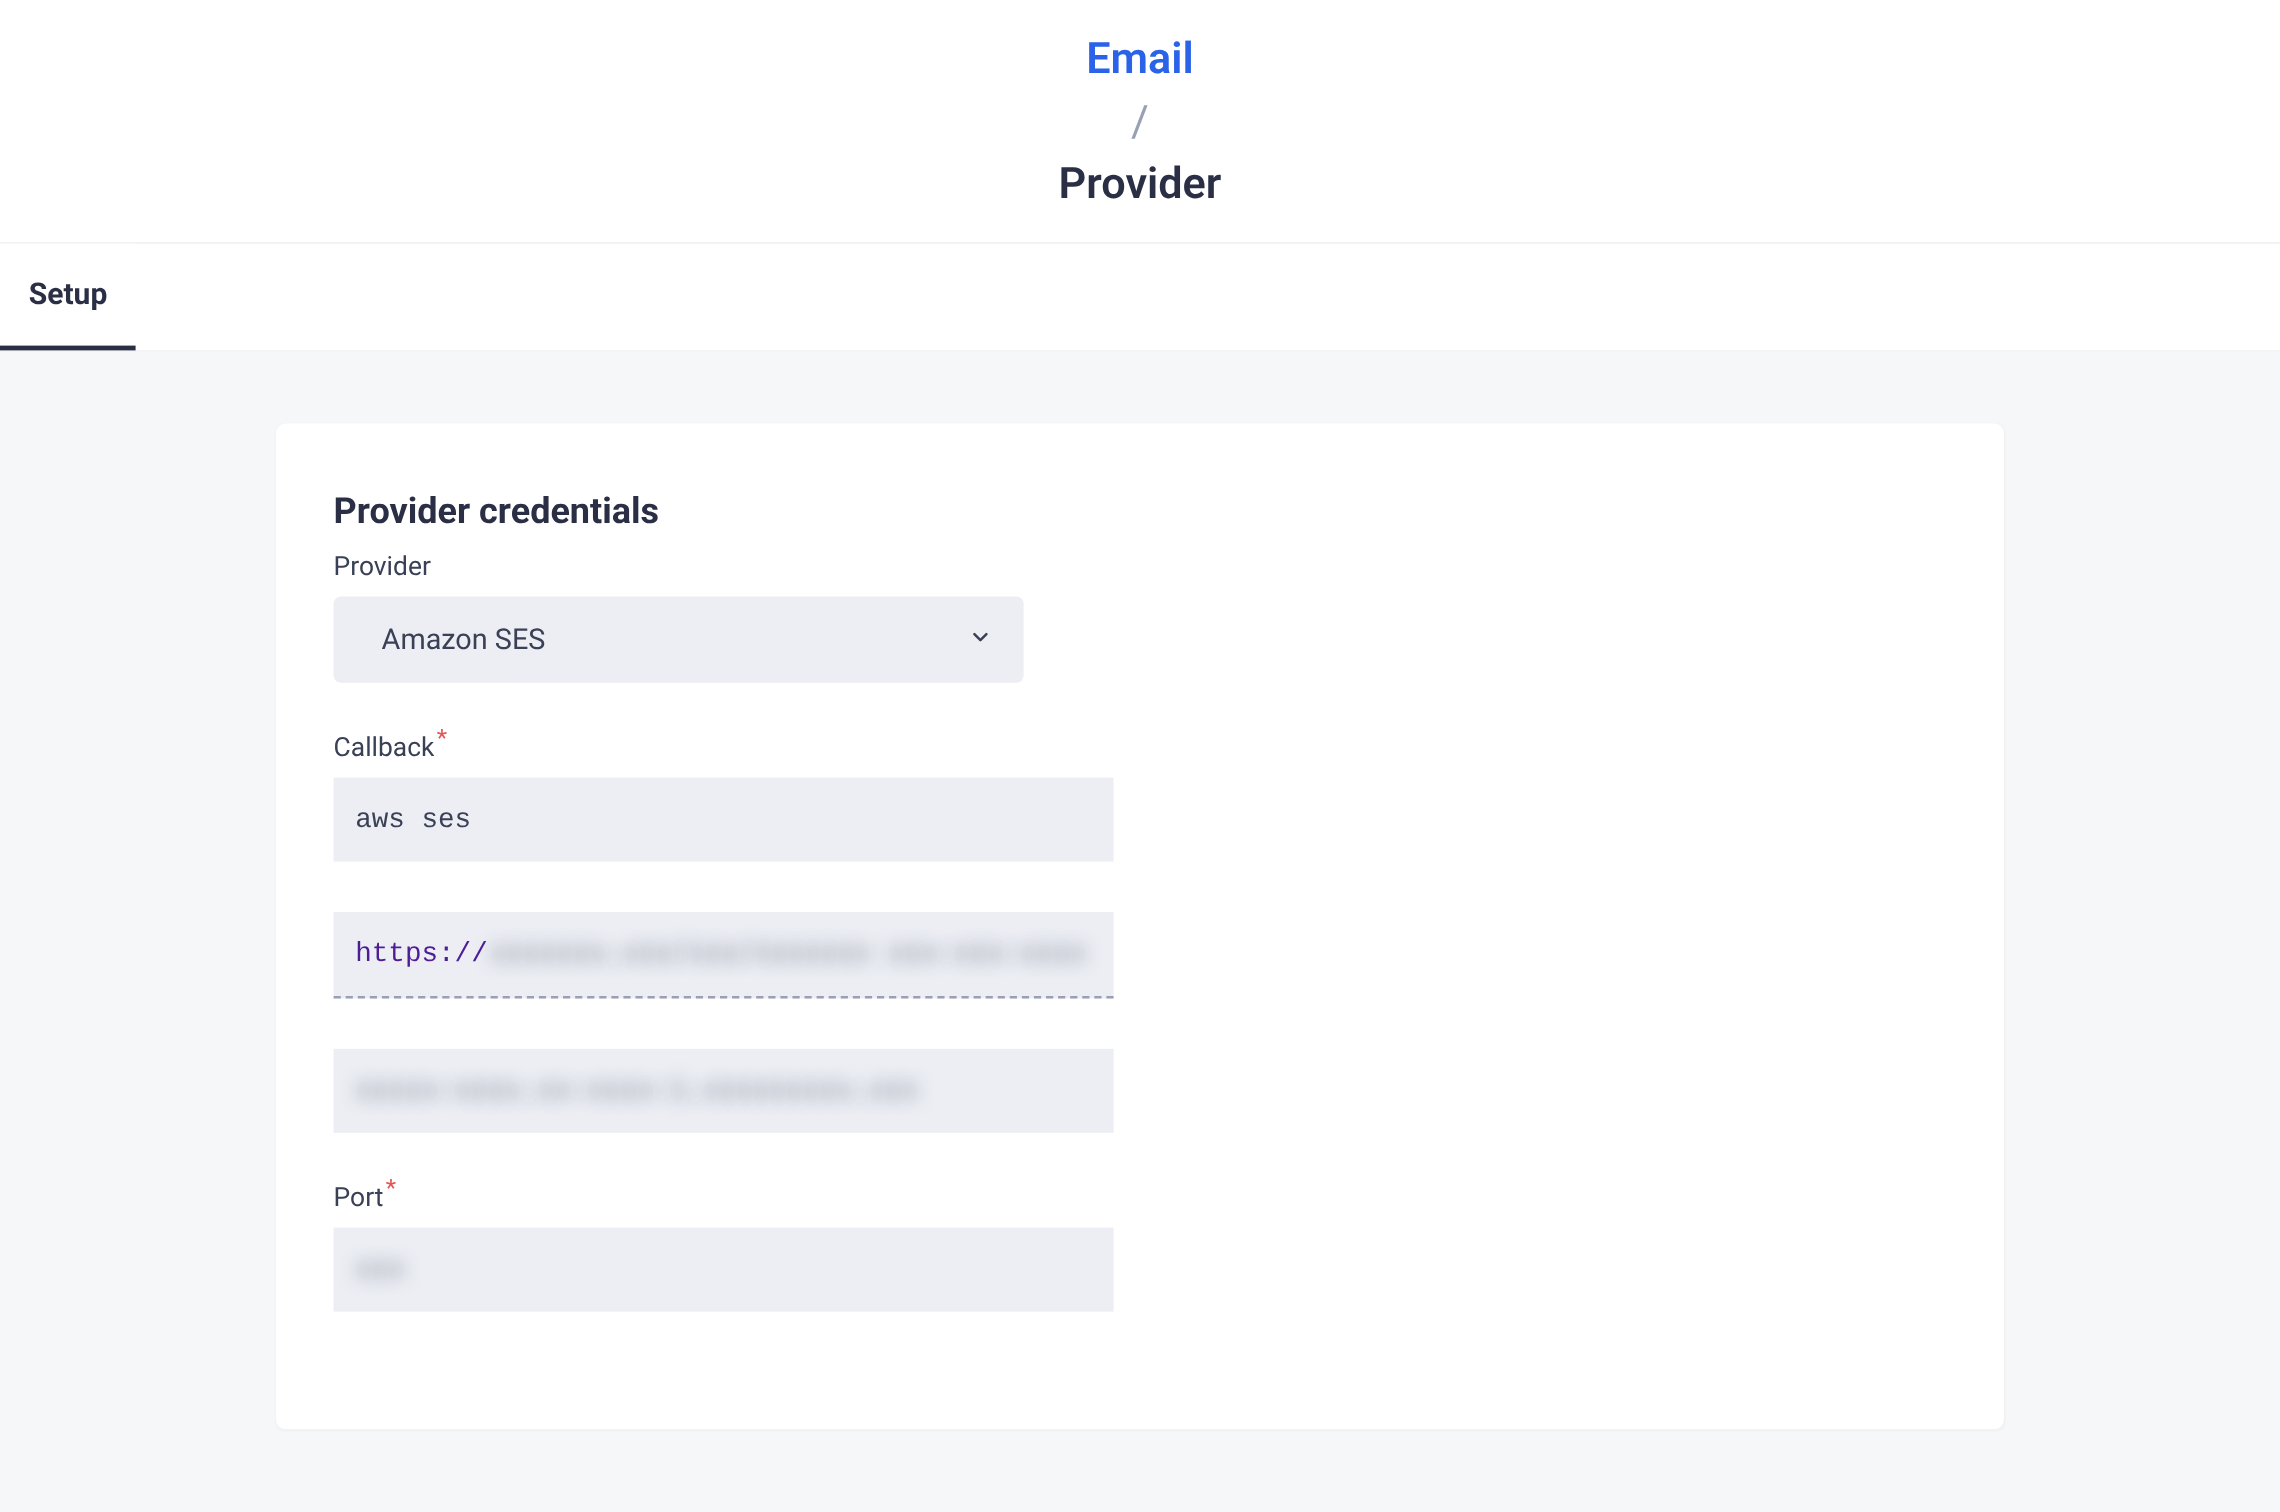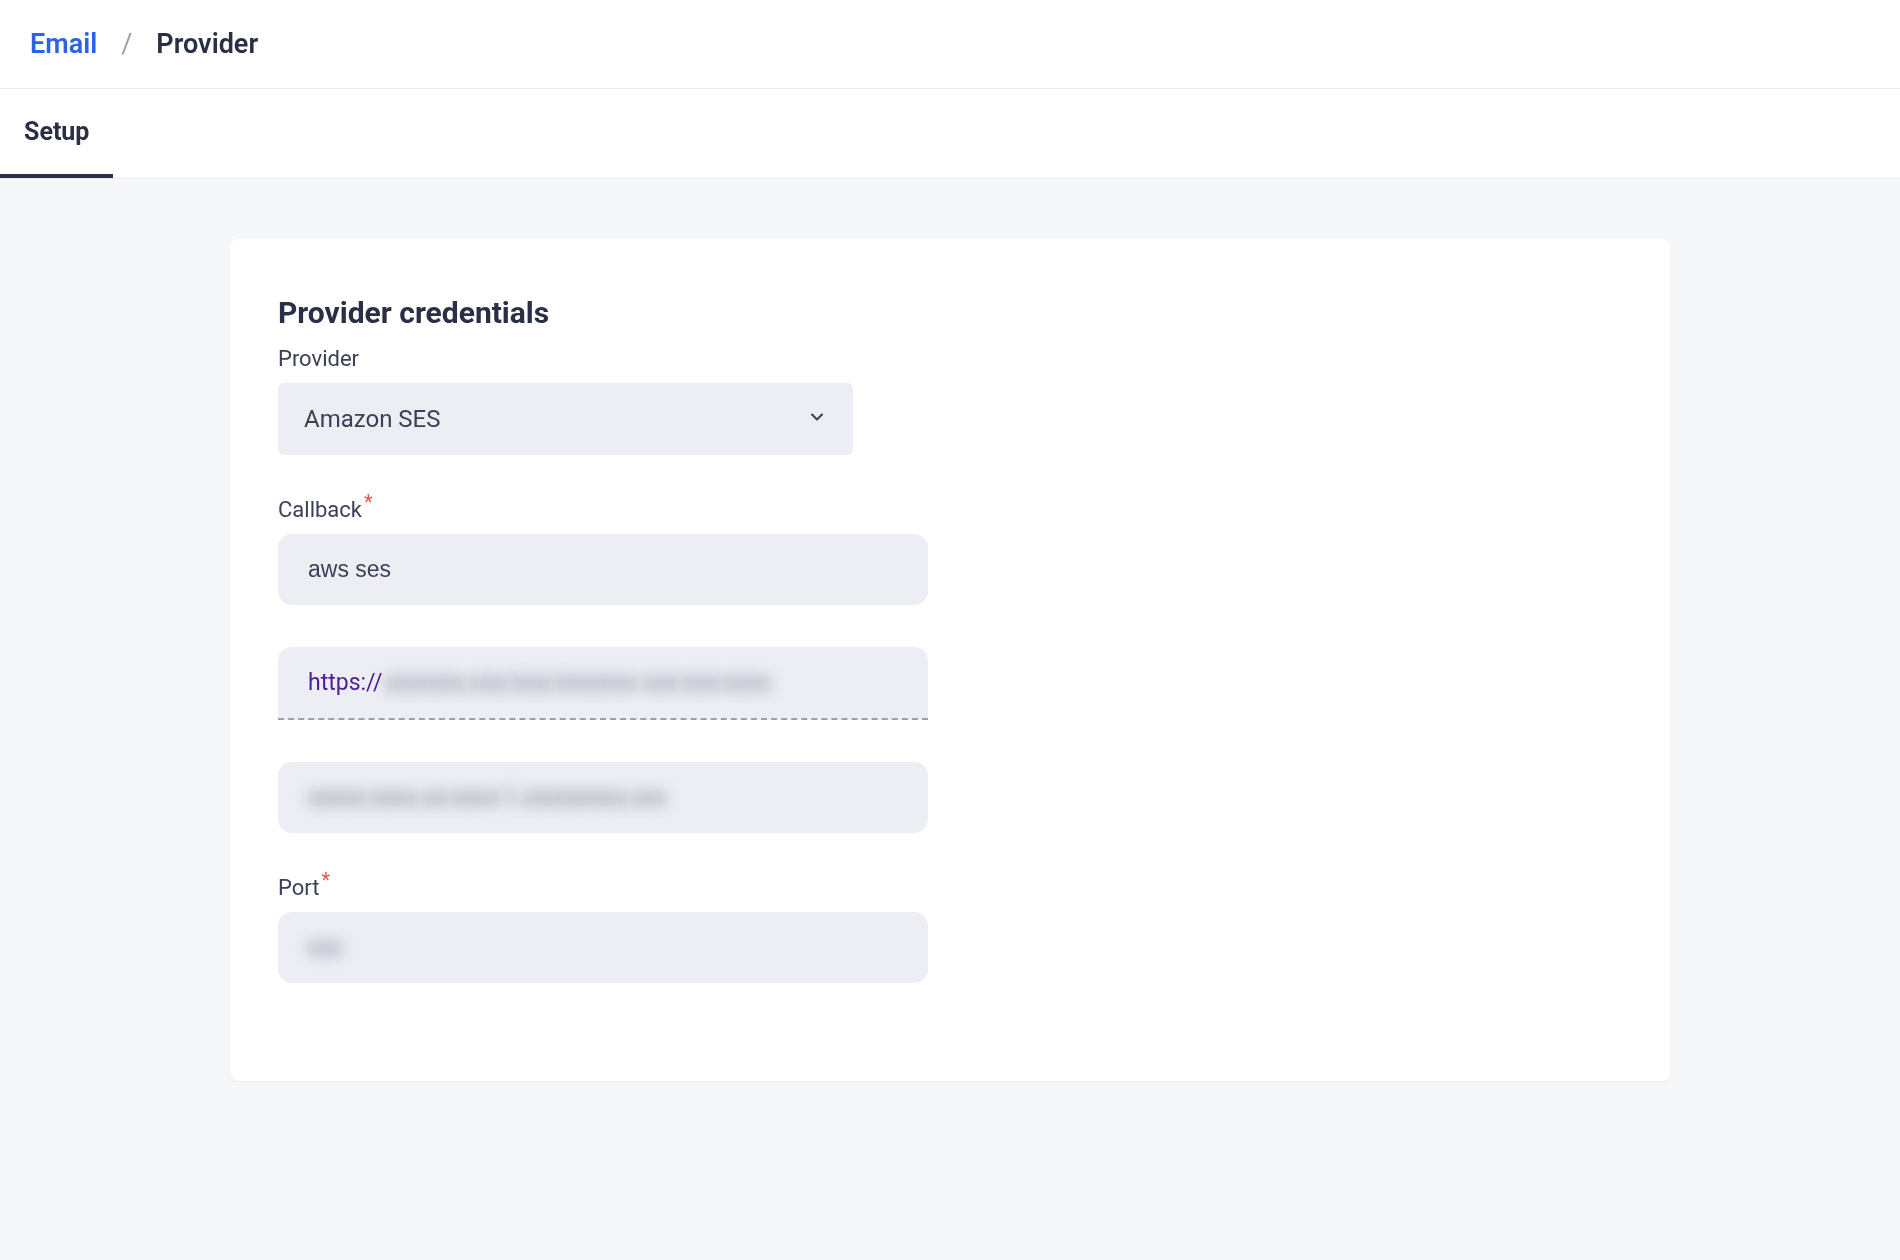--- a/index.html
+++ b/index.html
@@ -7,25 +7,26 @@
       font-family: -apple-system, BlinkMacSystemFont, "Segoe UI", Roboto, Helvetica, Arial, sans-serif;
       background: #ffffff;
       color: #2a2f45;
       width: 1900px;
     }
     .header {
       padding: 28px 30px 28px 30px;
       border-bottom: 1px solid #eaecef;
     }
     .breadcrumb {
-      font-size: 27px;
+      font-size: 36px;
       font-weight: 600;
       display: flex;
       align-items: center;
-      gap: 24px;
+      gap: 10px;
+      flex-direction: column;
     }
     .breadcrumb .bc-link {
       color: #2a63e8;
       text-decoration: none;
     }
     .breadcrumb .bc-sep {
       color: #9aa0b3;
       font-weight: 400;
     }
     .breadcrumb .bc-current {
@@ -86,21 +87,21 @@
     }
     .select-wrap {
       position: relative;
       width: 575px;
     }
     .select {
       width: 100%;
       background: #eceef4;
       border: none;
       border-radius: 6px;
-      padding: 22px 26px;
+      padding: 22px 40px;
       font-size: 24px;
       color: #3a4055;
       appearance: none;
       cursor: pointer;
     }
     .chevron {
       position: absolute;
       right: 26px;
       top: 50%;
       transform: translateY(-50%);
@@ -110,24 +111,25 @@
     .helper {
       font-size: 21px;
       color: #3a4055;
       margin-top: 16px;
     }
     .helper a { color: #2a63e8; text-decoration: none; }
     .input {
       width: 650px;
       background: #eceef4;
       border: none;
-      border-radius: 14px;
-      padding: 22px 30px;
+      border-radius: 0;
+      padding: 22px 18px;
       font-size: 23px;
       color: #3a4055;
+      font-family: Liberation Mono, monospace;
     }
     .input.readonly-dashed {
       border-bottom: 2px dashed #9aa0b3;
       border-bottom-left-radius: 0;
       border-bottom-right-radius: 0;
     }
     .blurred {
       color: transparent;
       text-shadow: 0 0 14px rgba(90,96,118,0.85);
       user-select: none;

